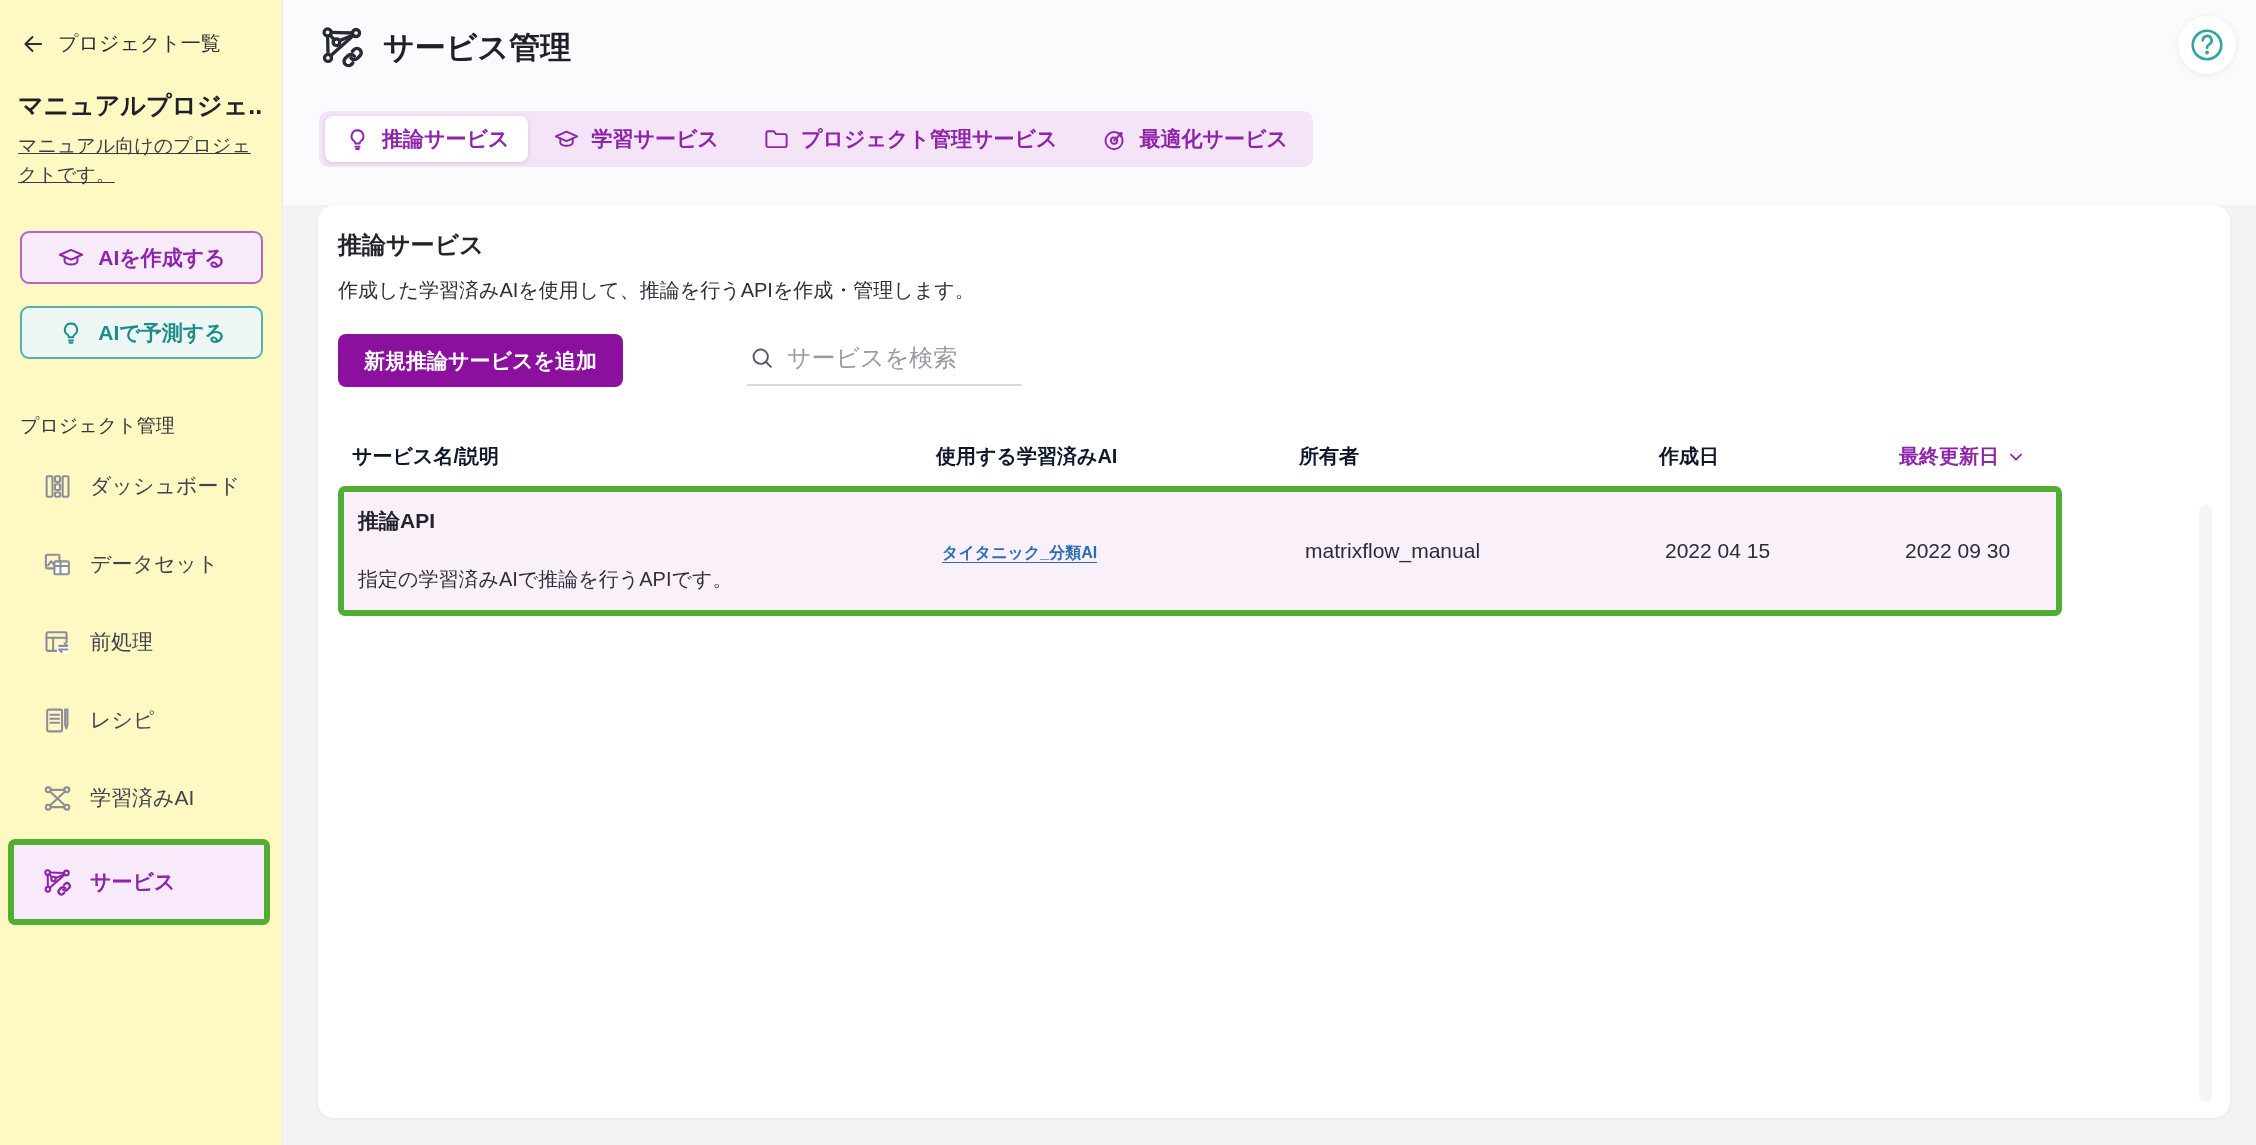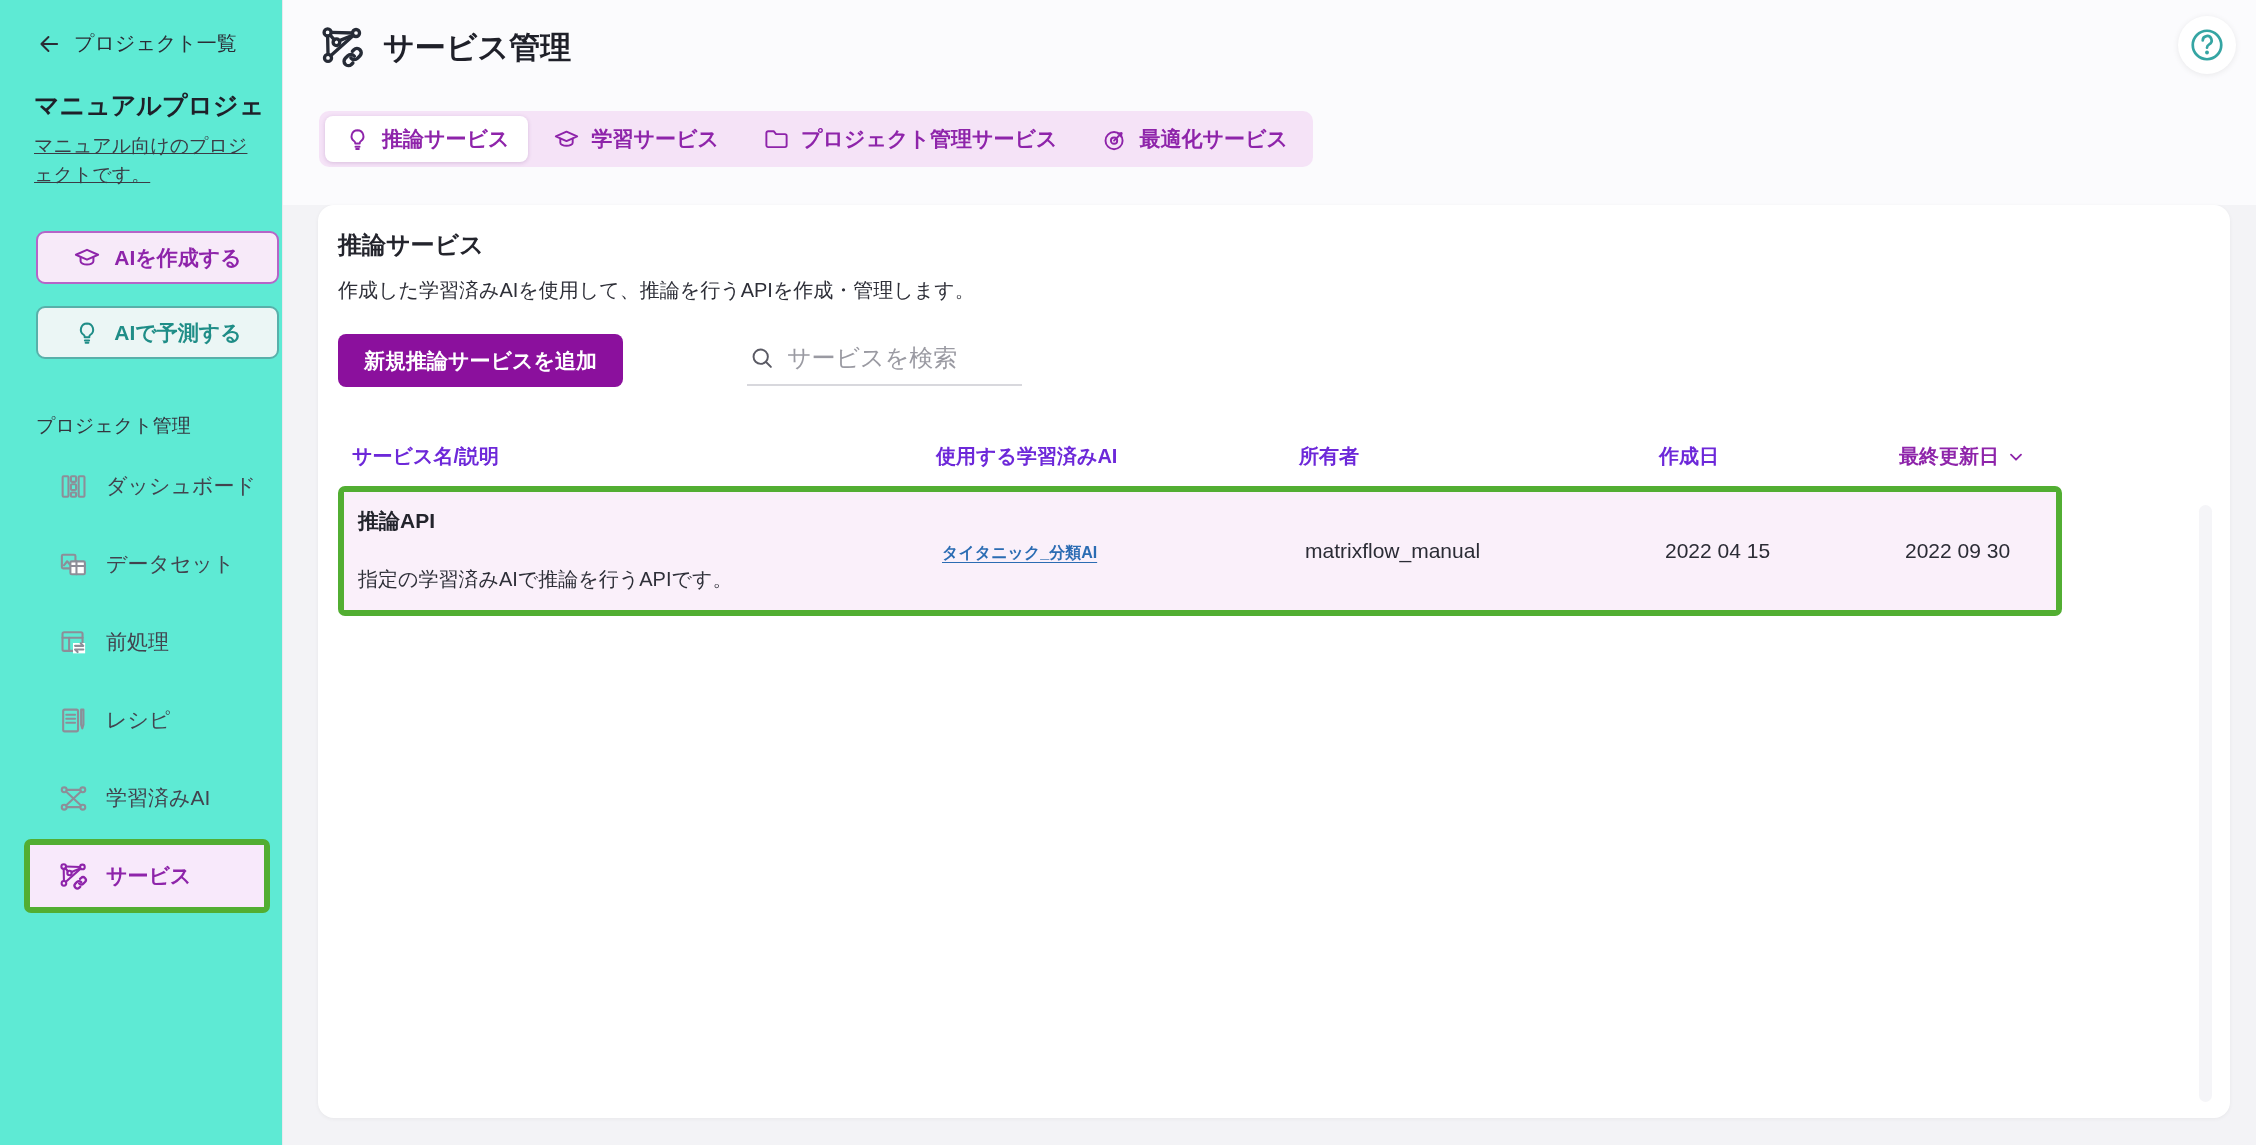--- a/index.html
+++ b/index.html
@@ -5,22 +5,22 @@
   * { margin:0; padding:0; box-sizing:border-box; }
   html,body { width:2256px; height:1145px; overflow:hidden; }
   body {
     font-family:"Liberation Sans","DejaVu Sans",sans-serif;
     color:#2e2f38; background:#f3f3f6;
   }
   .app { display:flex; width:2256px; height:1145px; }
 
   
   .sidebar {
-    width:283px; min-width:283px; height:100%; background:#5eead4;
-    border-right:1px solid #e9e9ee; padding:30px 0 0 16px; position:relative;
+    width:283px; min-width:283px; height:100%; background:#fef9c3;
+    border-right:1px solid #e9e9ee; padding:30px 0 0 0; position:relative;
   }
   .back-link {
     display:flex; align-items:center; gap:12px; color:#2b2c35;
     font-size:20px; cursor:pointer; text-decoration:none; padding:0 20px;
   }
   .back-link svg { width:26px; height:26px; }
   .project-name {
     font-size:25px; font-weight:700; color:#1f2029; margin:32px 20px 0 18px;
     white-space:nowrap; overflow:hidden;
   }
@@ -39,21 +39,21 @@
   .nav-item {
     display:flex; align-items:center; gap:17px; height:78px;
     padding-left:42px; font-size:21px; color:#42434e; cursor:pointer;
   }
   .nav-item svg { width:31px; height:31px; color:#8d8e98; }
   .annotation-box {
     border:6px solid var(--annotation-green,#52ae32); border-radius:7px;
   }
   .nav-annotation { margin:2px 12px 0 8px; }
   .nav-item.active {
-    height:62px; padding-left:28px; background:#f8e9fb; color:var(--accent,#8e24aa);
+    height:74px; padding-left:28px; background:#f8e9fb; color:var(--accent,#8e24aa);
     font-weight:700;
   }
   .nav-item.active svg { color:var(--accent,#8e24aa); }
 
   
   .main { flex:1; position:relative; height:100%; }
   .main-top { height:205px; background:#fbfbfd; padding:24px 0 0 36px; }
   .page-header { display:flex; align-items:center; gap:17px; }
   .page-header svg { width:47px; height:47px; color:#262b36; }
   .page-title { font-size:31px; font-weight:700; color:#1f2029; }
@@ -94,21 +94,21 @@
     border-bottom:2px solid #d8d8dd; padding:10px 2px 12px 2px; }
   .search svg { width:26px; height:26px; color:#5a5a64; }
   .search input {
     border:none; outline:none; font-size:24px; width:210px; font-family:inherit;
     color:#2e2f38; background:transparent;
   }
   .search input::placeholder { color:#9a9aa2; }
 
   .table { margin-top:56px; width:1724px; }
   .thead { display:grid; grid-template-columns:584px 363px 360px 240px 165px; }
-  .th { font-size:20px; font-weight:700; color:#6d28d9; padding-left:14px; }
+  .th { font-size:20px; font-weight:700; color:#0f172a; padding-left:14px; }
   .th.sort { color:var(--accent,#8e24aa); display:flex; align-items:center; gap:7px; cursor:pointer; }
   .th.sort svg { width:20px; height:20px; }
   .row-annotation { margin-top:16px; }
   .trow {
     display:grid; grid-template-columns:584px 363px 360px 240px 161px;
     background:var(--row-bg,#faf0fa); align-items:center; min-height:98px;
     cursor:pointer;
   }
   .cell { padding-left:14px; font-size:21px; color:#2b2c35; }
   .name-cell { padding:15px 0 17px 14px; }

